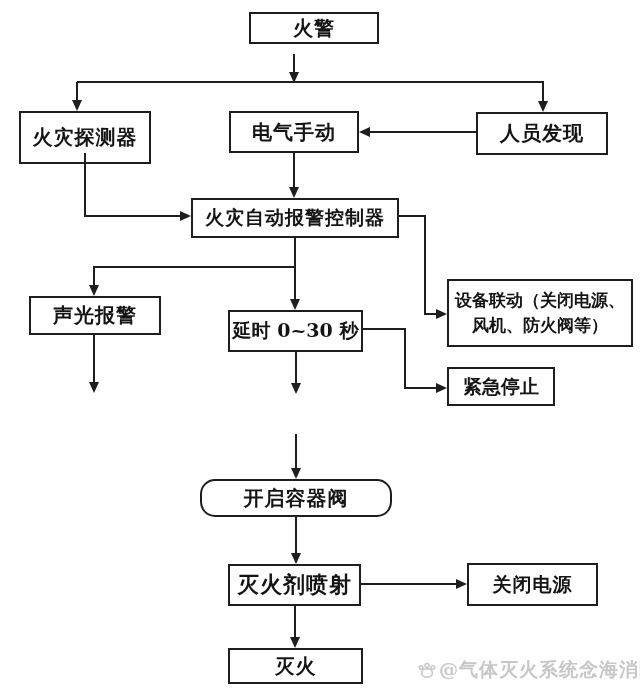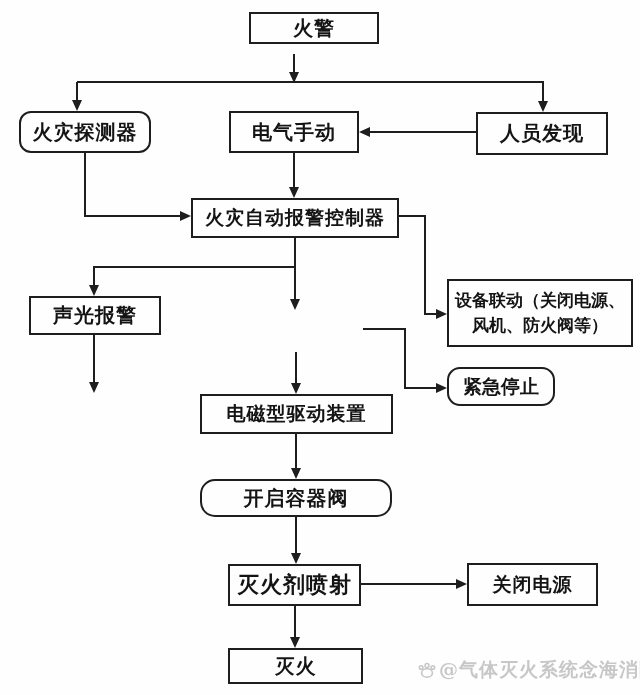--- a/index.html
+++ b/index.html
@@ -6,28 +6,28 @@
   body{width:640px;height:695px;position:relative;overflow:hidden;
        font-family:"DejaVu Serif","Liberation Serif",serif;}
   #canvas{position:absolute;left:0;top:0;width:640px;height:695px;background:#fefefe;}
 
   .node{position:absolute;border:2px solid #1e1e1e;background:#fefefe;
         display:flex;align-items:center;justify-content:center;text-align:center;
         font-weight:bold;font-size:20px;color:#141414;box-sizing:border-box;
         letter-spacing:1px;line-height:1.45;}
 
   .n-fire-alarm          {left:229px;top:12px; width:130px;height:32px;margin-left:20px;}
-  .n-fire-detector       {left:19px; top:111px;width:132px;height:42px;border-radius:12px;}
+  .n-fire-detector       {left:19px; top:111px;width:132px;height:53px;}
   .n-electric-manual     {left:229px;top:111px;width:130px;height:42px;text-align:center;}
   .n-personnel-discovery {left:476px;top:112px;width:132px;height:43px;}
   .n-alarm-controller    {left:191px;top:198px;width:208px;height:40px;font-size:19px;}
   .n-sound-light-alarm   {left:29px; top:296px;width:132px;height:39px;}
   .n-delay               {left:228px;top:310px;width:135px;height:42px;font-size:19px;letter-spacing:0;}
   .n-equipment-linkage   {left:447px;top:279px;width:186px;height:68px;font-size:17px;letter-spacing:0;padding:2px;}
-  .n-emergency-stop      {left:447px;top:367px;width:108px;height:39px;font-size:19px;letter-spacing:0;border-radius:13px;}
+  .n-emergency-stop      {left:447px;top:367px;width:108px;height:39px;font-size:19px;letter-spacing:0;}
   .n-personnel-evacuation{left:29px; top:393px;width:134px;height:39px;}
   .n-drive-device        {left:200px;top:394px;width:193px;height:40px;font-size:19px;}
   .n-open-container-valve{left:200px;top:479px;width:192px;height:38px;border-radius:15px;}
   .n-agent-spray         {left:228px;top:564px;width:133px;height:42px;font-size:22px;}
   .n-spray-display       {left:467px;top:563px;width:131px;height:43px;font-size:19px;}
   .n-extinguish          {left:228px;top:648px;width:135px;height:36px;}
 
   .hline,.vline{position:absolute;background:#1e1e1e;}
   .hline{height:2px;}
   .vline{width:2px;}
@@ -44,23 +44,23 @@
 <body>
 
 <div id="canvas">
 
   <div class="node n-fire-alarm">火警</div>
   <div class="node n-fire-detector">火灾探测器</div>
   <div class="node n-electric-manual">电气手动</div>
   <div class="node n-personnel-discovery">人员发现</div>
   <div class="node n-alarm-controller">火灾自动报警控制器</div>
   <div class="node n-sound-light-alarm">声光报警</div>
+  <div class="node n-delay">延时 0~30 秒</div>
   <div class="node n-equipment-linkage">设备联动（关闭电源、风机、防火阀等）</div>
   <div class="node n-emergency-stop">紧急停止</div>
-  <div class="node n-drive-device">电磁型驱动装置</div>
   <div class="node n-open-container-valve">开启容器阀</div>
   <div class="node n-agent-spray">灭火剂喷射</div>
   <div class="node n-spray-display">关闭电源</div>
   <div class="node n-extinguish">灭火</div>
 
   <div class="vline" style="left:293px;top:54px;height:20px;"></div>
   <div class="ah ah-down" style="left:289px;top:72px;"></div>
   <div class="hline" style="left:77px;top:81px;width:467px;"></div>
 
   <div class="vline" style="left:76px;top:82px;height:20px;"></div>

